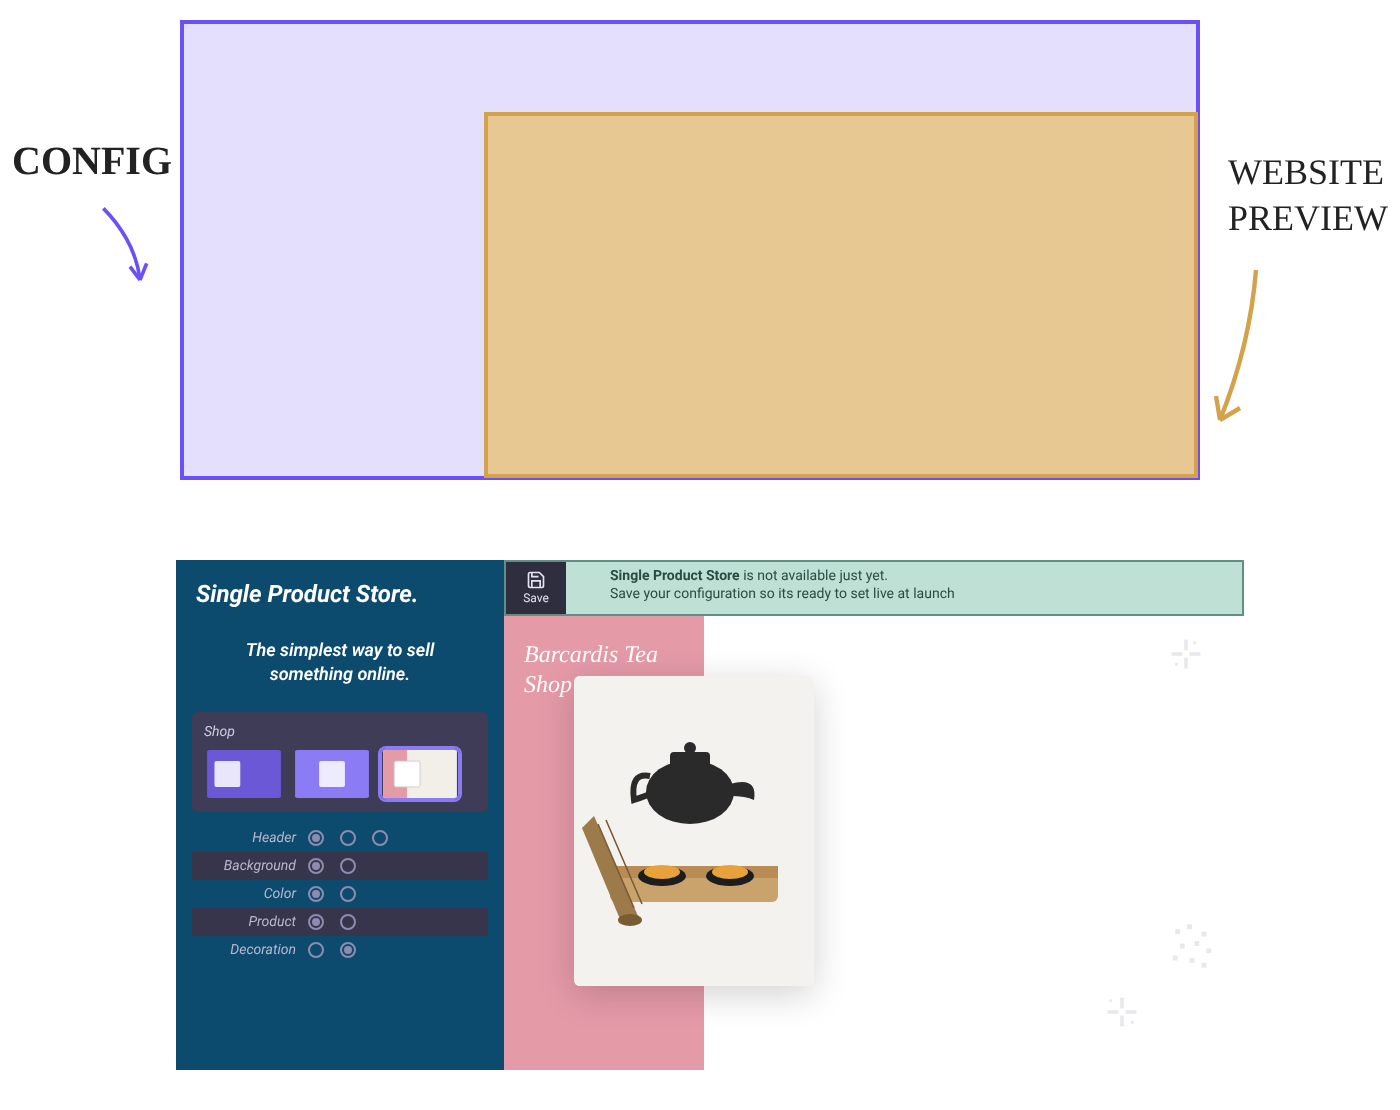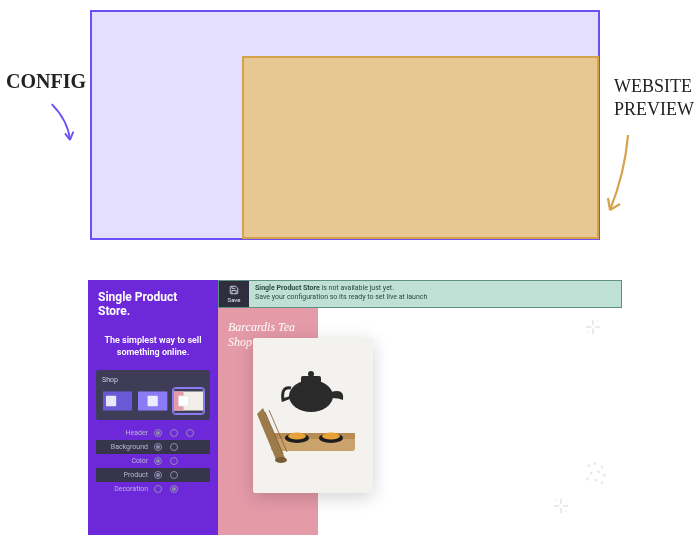--- a/index.html
+++ b/index.html
@@ -74,25 +74,26 @@
     top: 280px;
     width: 534px;
     height: 255px;
     background: #2f2e3f;
     display: flex;
     flex-direction: row;
     overflow: hidden;
     font-size: 8px;
   }
   .config-panel {
-    width: 130px;
-    background: #6d28d9;
+    width: 164px;
+    background: #0c4a6e;
     color: #fff;
     display: flex;
     flex-direction: column;
+    font-style: italic;
   }
   .logo {
     font-weight: 700;
     font-size: 12px;
     padding: 10px 10px 6px 10px;
   }
   .tagline {
     font-size: 9px;
     font-weight: 600;
     text-align: center;
@@ -173,21 +174,21 @@
     display: flex;
     flex-direction: column;
     align-items: center;
     justify-content: center;
     font-size: 6px;
     gap: 1px;
   }
   .save-chip svg { display:block; }
   .banner-text {
     flex: 1;
-    padding: 3px 6px;
+    padding: 3px 22px;
     font-size: 7px;
     color: #2a4c44;
     line-height: 1.35;
   }
   .banner-text strong { font-weight: 700; }
   .preview-area {
     flex: 1;
     display: flex;
     background: #fff;
     position: relative;

